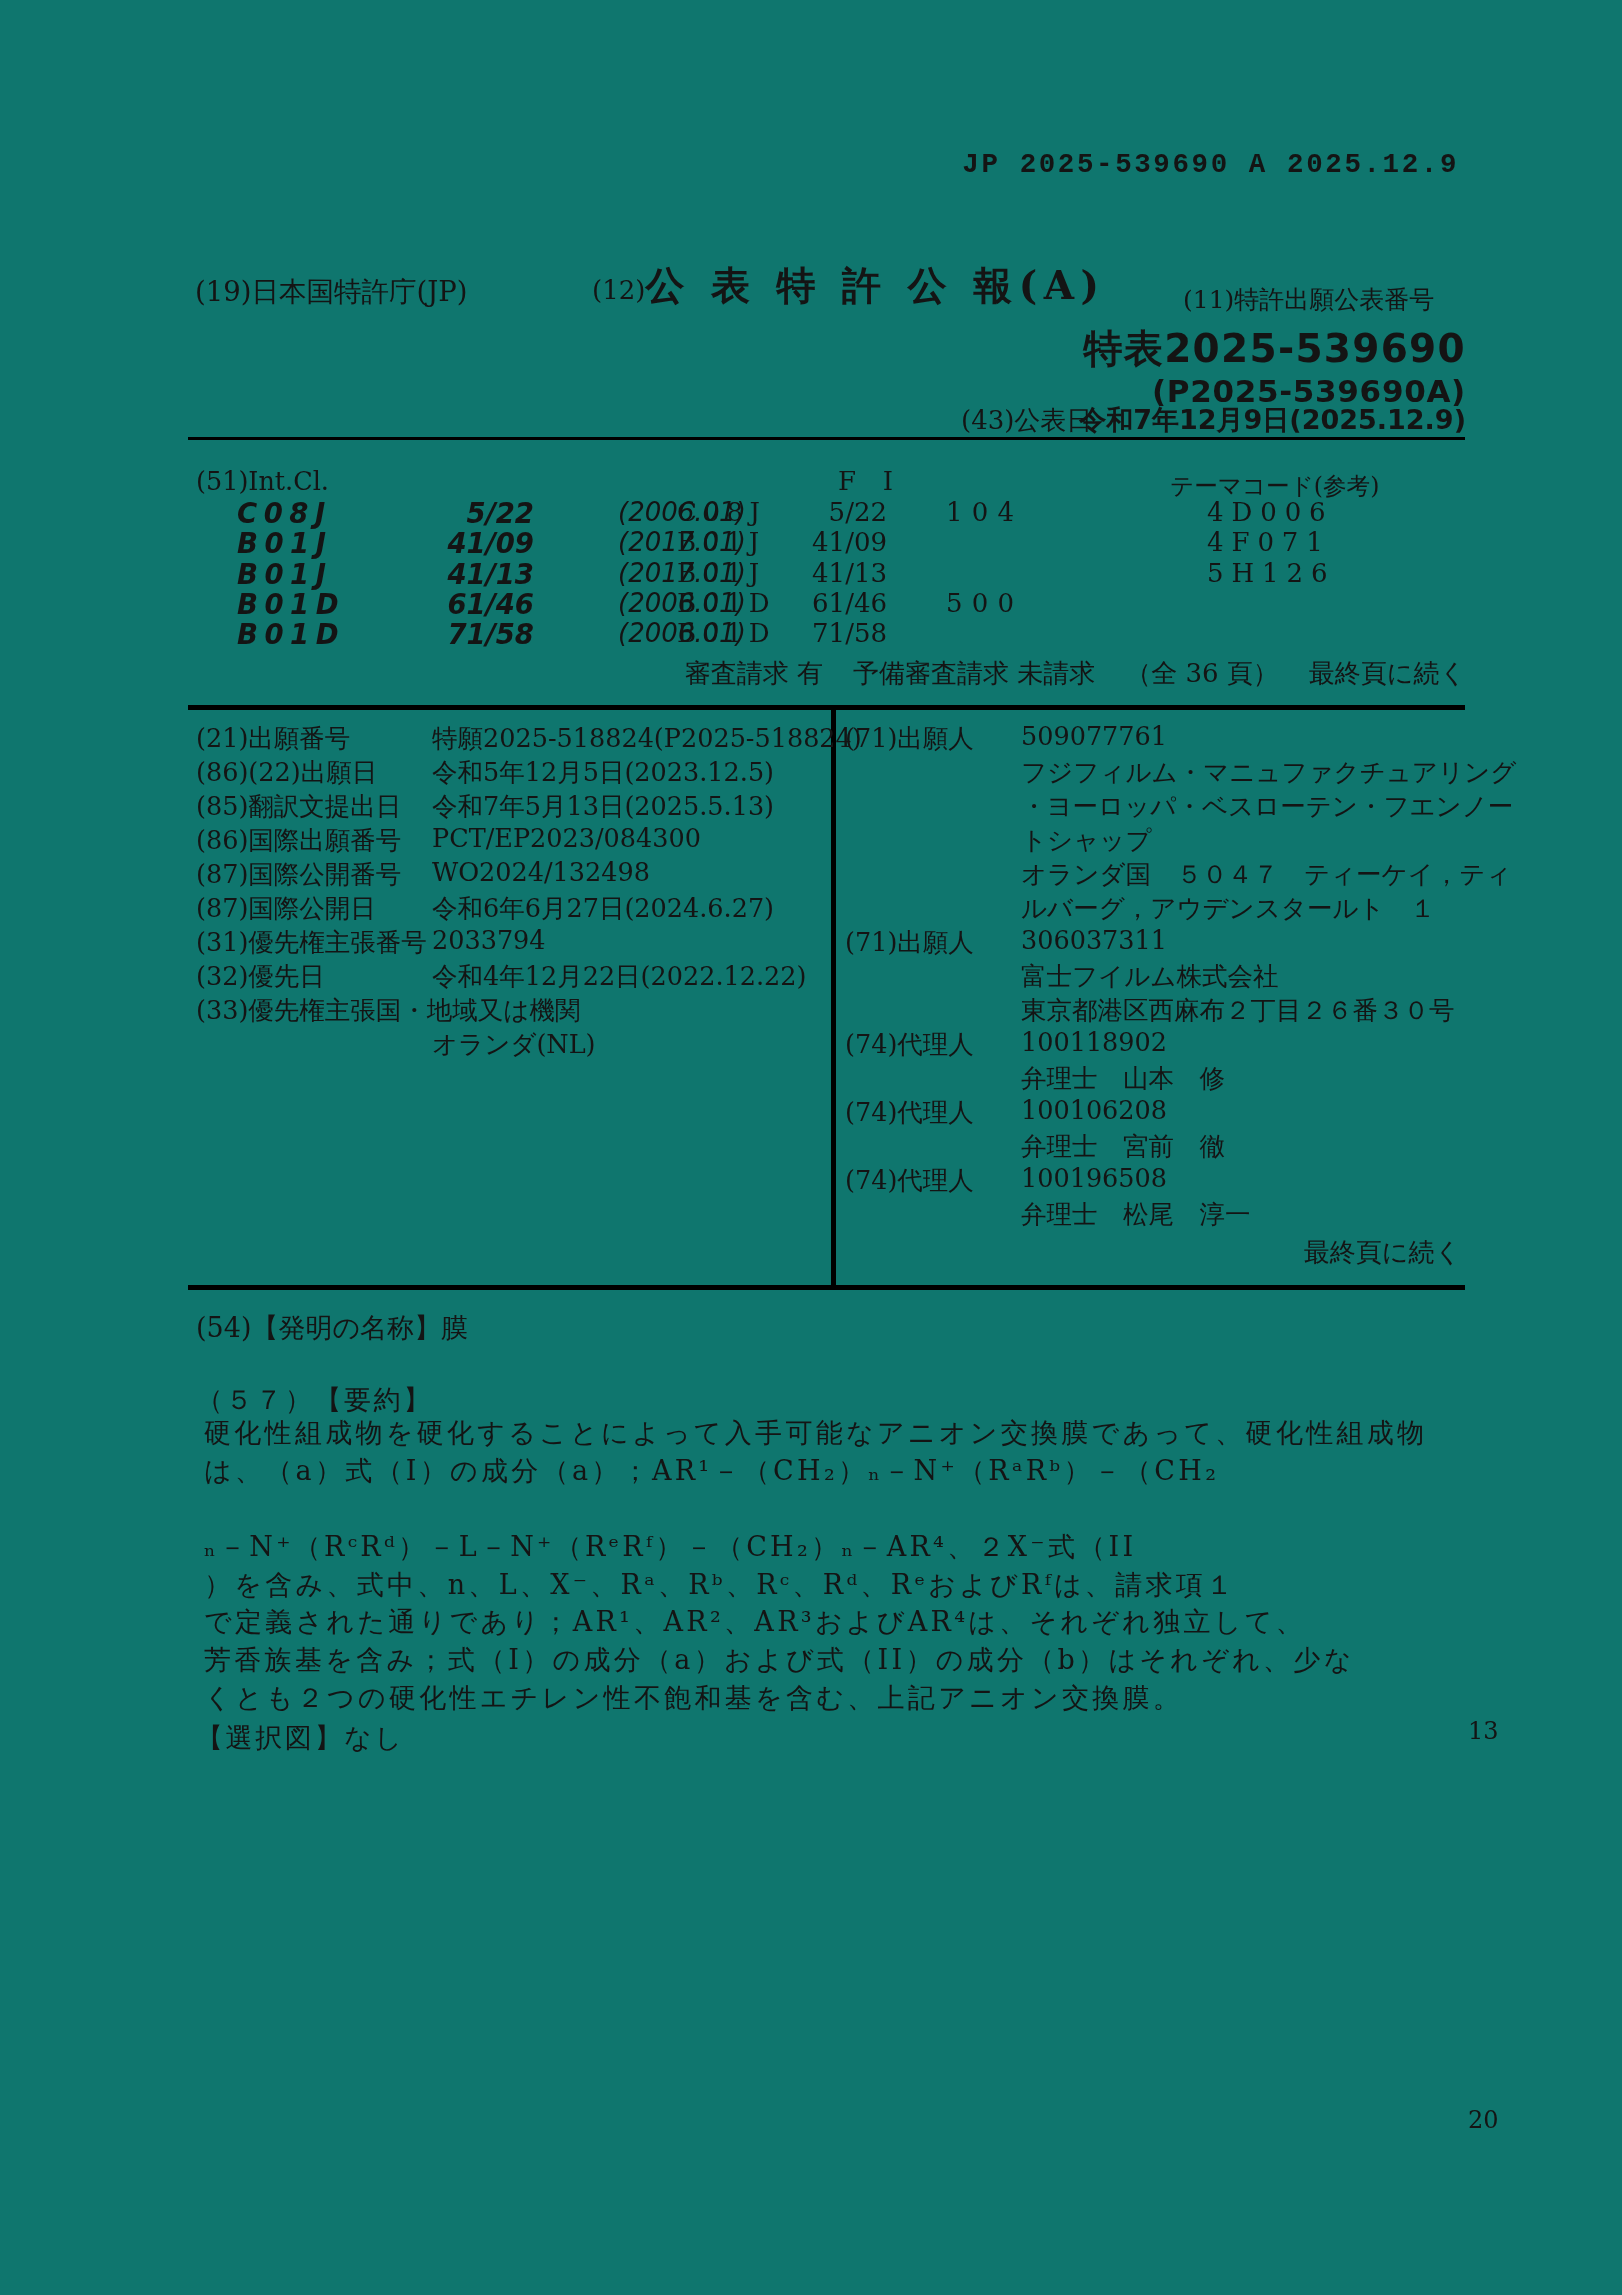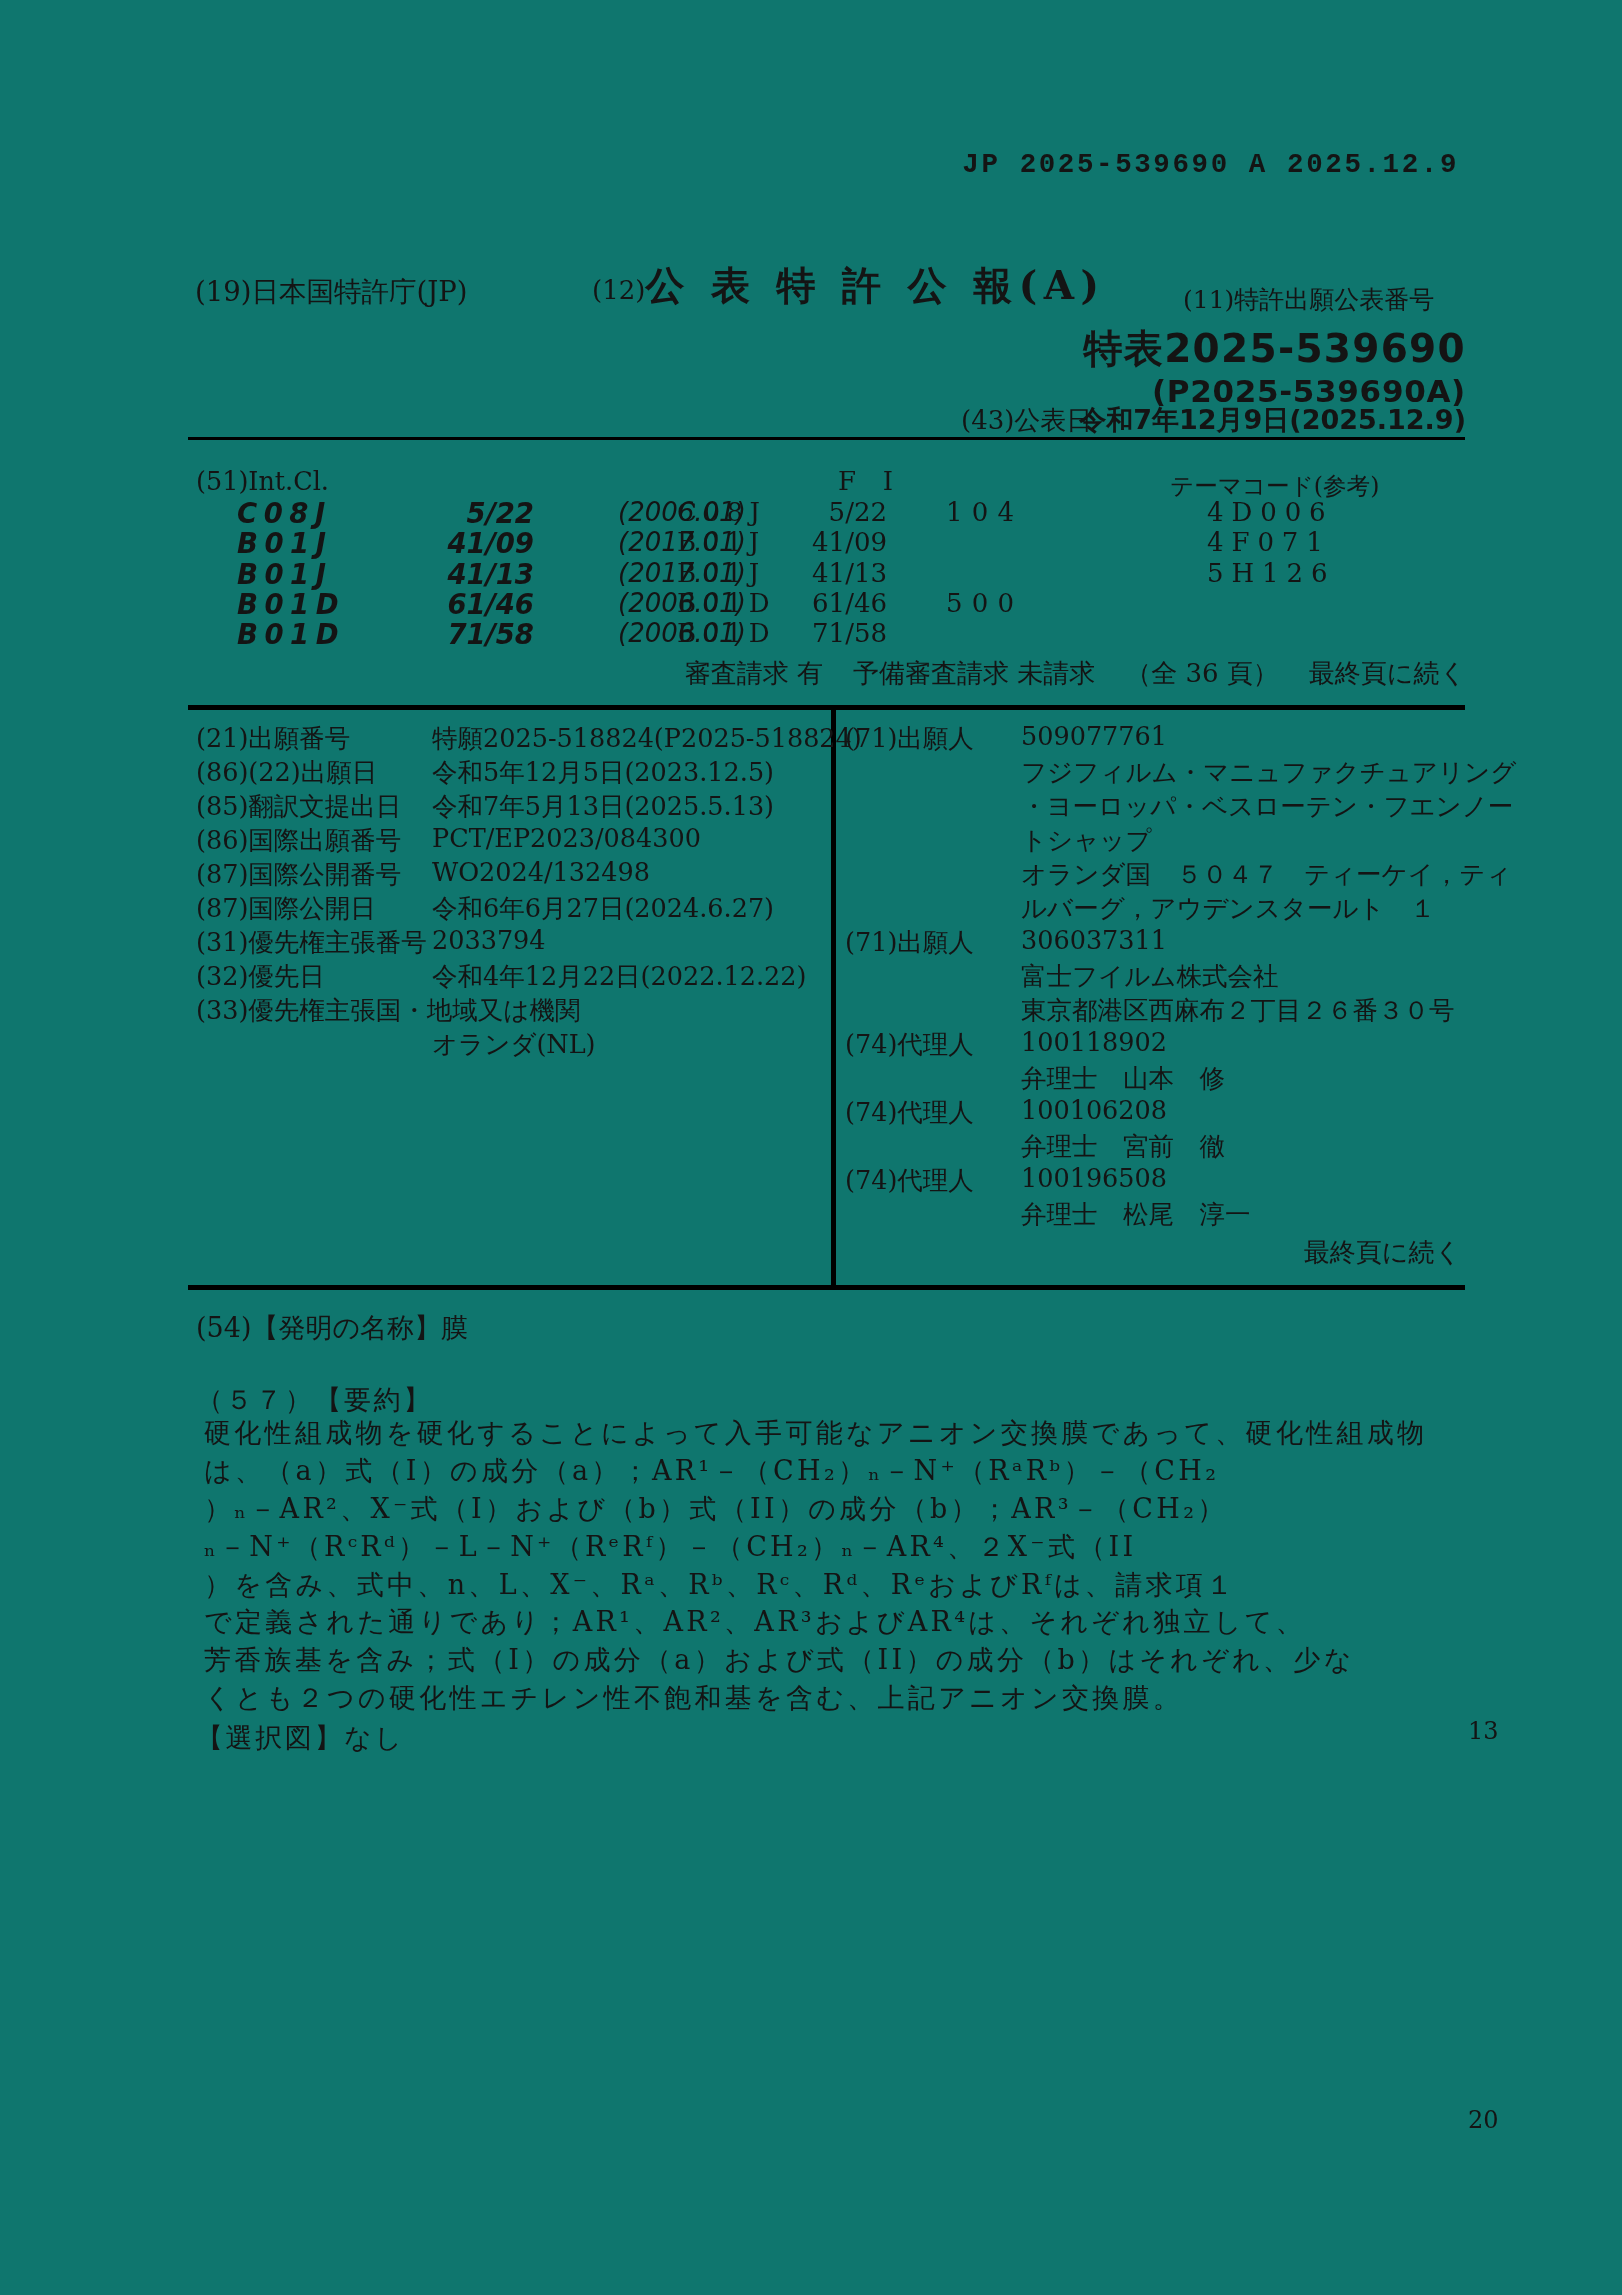--- a/index.html
+++ b/index.html
@@ -249,21 +249,20 @@
     <span class="br-label"></span>
     <span class="br-value">弁理士　松尾　淳一</span>
   </div>
   <div class="abs biblio-cont">最終頁に続く</div>
 
   <div class="abs title54">(54)【発明の名称】膜</div>
   <div class="abs abstract-head">（５７）【要約】</div>
 
   <div class="abs abs-line" style="top:1415px">硬化性組成物を硬化することによって入手可能なアニオン交換膜であって、硬化性組成物</div>
   <div class="abs abs-line" style="top:1453px">は、（a）式（I）の成分（a）；AR¹－（CH₂）ₙ－N⁺（RᵃRᵇ）－（CH₂</div>
-  <div class="abs abs-line" style="top:1491px">）ₙ－AR²、X⁻式（I）および（b）式（II）の成分（b）；AR³－（CH₂）</div>
   <div class="abs abs-line" style="top:1529px">ₙ－N⁺（RᶜRᵈ）－L－N⁺（RᵉRᶠ）－（CH₂）ₙ－AR⁴、２X⁻式（II</div>
   <div class="abs abs-line" style="top:1567px">）を含み、式中、n、L、X⁻、Rᵃ、Rᵇ、Rᶜ、Rᵈ、RᵉおよびRᶠは、請求項１</div>
   <div class="abs abs-line" style="top:1604px">で定義された通りであり；AR¹、AR²、AR³およびAR⁴は、それぞれ独立して、</div>
   <div class="abs abs-line" style="top:1642px">芳香族基を含み；式（I）の成分（a）および式（II）の成分（b）はそれぞれ、少な</div>
   <div class="abs abs-line" style="top:1680px">くとも２つの硬化性エチレン性不飽和基を含む、上記アニオン交換膜。</div>
   <div class="abs selected-fig">【選択図】なし</div>
 
   <div class="abs margin-num" style="top:1717px">13</div>
   <div class="abs margin-num" style="top:2106px">20</div>
 

